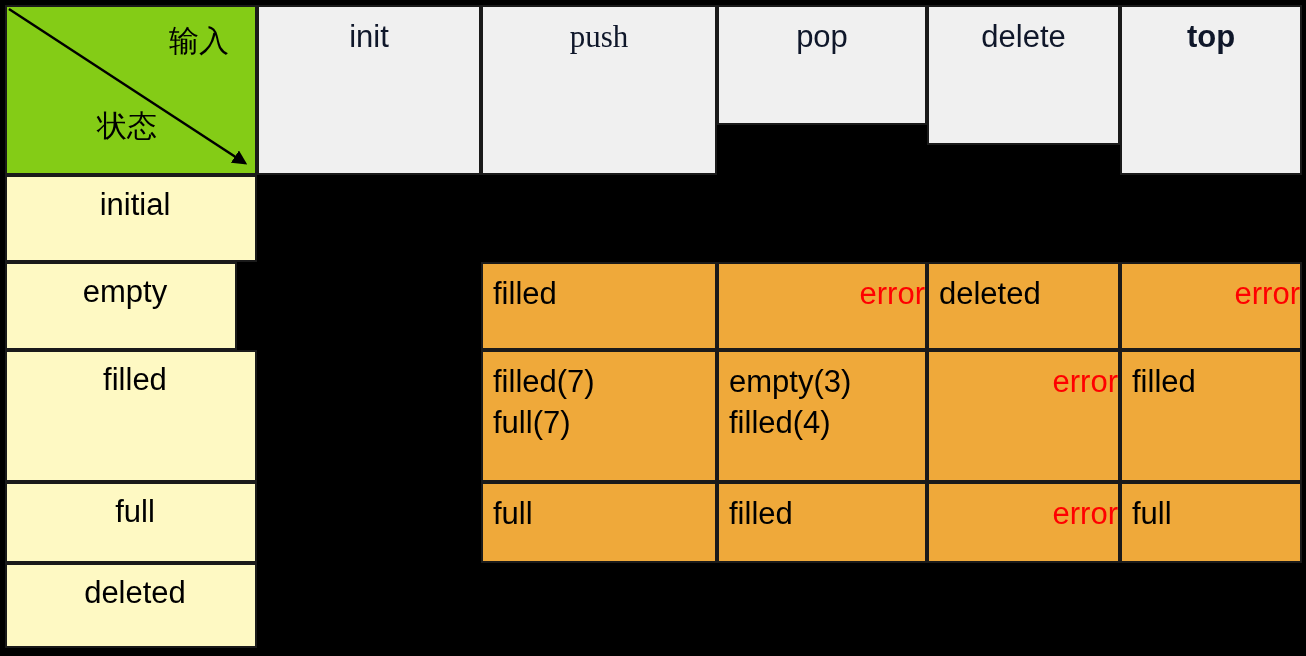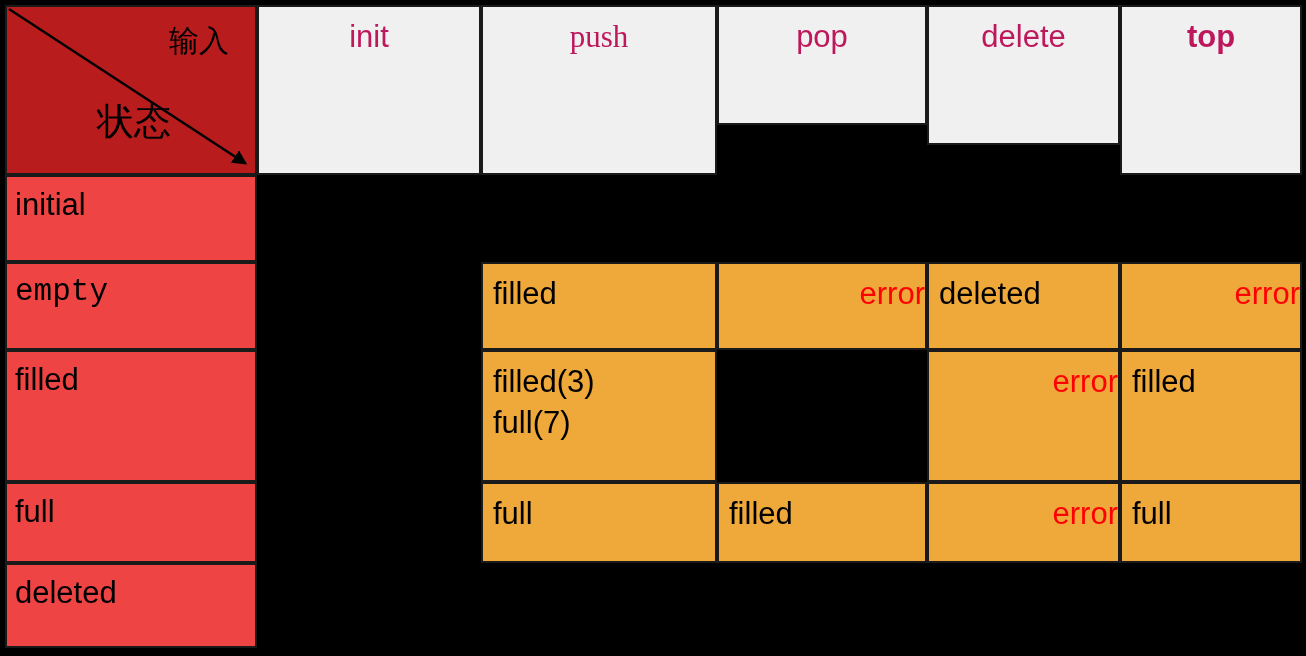--- a/index.html
+++ b/index.html
@@ -28,57 +28,57 @@
   }
 
   
   .hdr {
     background: #f0f0f0;
     border: 2px solid #1a1a1a;
     display: flex;
     align-items: flex-start;
     justify-content: center;
     font-size: 31px;
-    color: #be185d;
+    color: #0f172a;
     padding-top: 12px;
   }
 
   .rowlabel {
-    background: #ef4444;
+    background: #fef9c3;
     border: 2px solid #1a1a1a;
     font-size: 31px;
     color: #000000;
     padding: 10px 0 0 8px;
-    text-align: left;
+    text-align: center;
   }
 
   
   .corner {
-    background: #b91c1c;
+    background: #84cc16;
     border: 2px solid #1a1a1a;
   }
   .corner .diag {
     position: absolute;
     inset: 0;
     width: 100%;
     height: 100%;
   }
   .corner .lbl-in {
     position: absolute;
     right: 26px;
     top: 14px;
     font-size: 30px;
     font-family: "DejaVu Sans", sans-serif;
     color: #000000;
   }
   .corner .lbl-st {
     position: absolute;
     left: 90px;
     bottom: 26px;
-    font-size: 37px;
+    font-size: 30px;
     font-family: "DejaVu Sans", sans-serif;
     color: #000000;
   }
 
   
   .data {
     background: #efa93a;
     border: 2px solid #1a1a1a;
     font-size: 31px;
     color: #000000;
@@ -119,39 +119,43 @@
     <div class="cell hdr" style="left: 481px; top: 5px; width: 236px; height: 170px; font-family: Liberation Serif, serif;">push</div>
     <div class="cell hdr" style="left: 717px; top: 5px; width: 210px; height: 120px;">pop</div>
     <div class="cell hdr" style="left: 927px; top: 5px; width: 193px; height: 140px;">delete</div>
     <div class="cell hdr" style="left: 1120px; top: 5px; width: 182px; height: 170px; font-weight: bold;">top</div>
     <div class="cell rowlabel" style="left: 5px; top: 175px; width: 252px; height: 87px;">initial</div>
     <div class="cell data blank" style="left: 257px; top: 175px; width: 224px; height: 87px;"></div>
     <div class="cell data blank" style="left: 481px; top: 175px; width: 236px; height: 87px;"></div>
     <div class="cell data blank" style="left: 717px; top: 175px; width: 210px; height: 87px;"></div>
     <div class="cell data blank" style="left: 927px; top: 175px; width: 193px; height: 87px;"></div>
     <div class="cell data blank" style="left: 1120px; top: 175px; width: 182px; height: 87px;"></div>
-    <div class="cell rowlabel" style="left: 5px; top: 262px; width: 252px; height: 88px; font-family: Liberation Mono, monospace;">empty</div>
+    <div class="cell rowlabel" style="left: 5px; top: 262px; width: 232px; height: 88px;">empty</div>
     <div class="cell data blank" style="left: 257px; top: 262px; width: 224px; height: 88px;"></div>
     <div class="cell data" style="left: 481px; top: 262px; width: 236px; height: 88px;">
       <span class="ln">filled</span>
     </div>
     <div class="cell data" style="left: 717px; top: 262px; width: 210px; height: 88px;">
       <span class="ln err">error</span>
     </div>
     <div class="cell data" style="left: 927px; top: 262px; width: 193px; height: 88px;">
       <span class="ln">deleted</span>
     </div>
     <div class="cell data" style="left: 1120px; top: 262px; width: 182px; height: 88px;">
       <span class="ln err">error</span>
     </div>
     <div class="cell rowlabel" style="left: 5px; top: 350px; width: 252px; height: 132px;">filled</div>
     <div class="cell data blank" style="left: 257px; top: 350px; width: 224px; height: 132px;"></div>
     <div class="cell data" style="left: 481px; top: 350px; width: 236px; height: 132px;">
-      <span class="ln">filled(3)</span>
+      <span class="ln">filled(7)</span>
       <span class="ln">full(7)</span>
+    </div>
+    <div class="cell data" style="left: 717px; top: 350px; width: 210px; height: 132px;">
+      <span class="ln">empty(3)</span>
+      <span class="ln">filled(4)</span>
     </div>
     <div class="cell data" style="left: 927px; top: 350px; width: 193px; height: 132px;">
       <span class="ln err">error</span>
     </div>
     <div class="cell data" style="left: 1120px; top: 350px; width: 182px; height: 132px;">
       <span class="ln">filled</span>
     </div>
     <div class="cell rowlabel" style="left: 5px; top: 482px; width: 252px; height: 81px;">full</div>
     <div class="cell data blank" style="left: 257px; top: 482px; width: 224px; height: 81px;"></div>
     <div class="cell data" style="left: 481px; top: 482px; width: 236px; height: 81px;">

